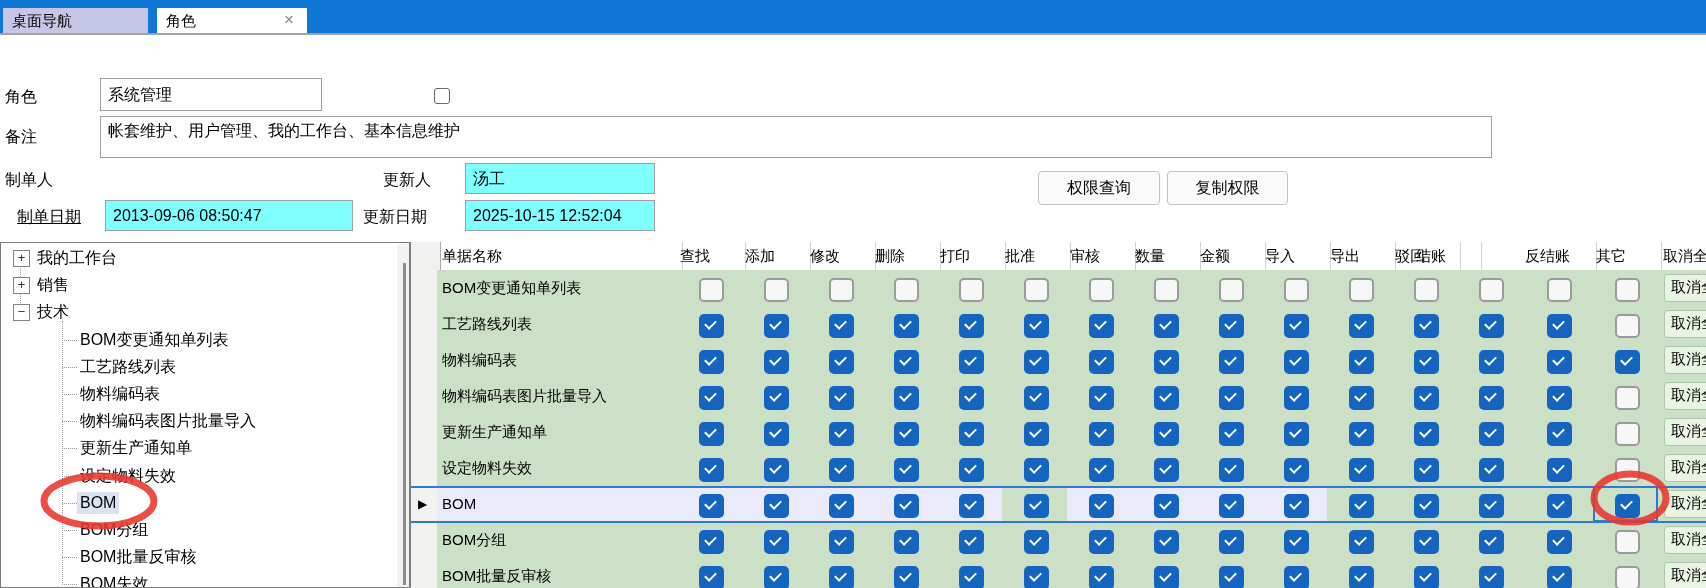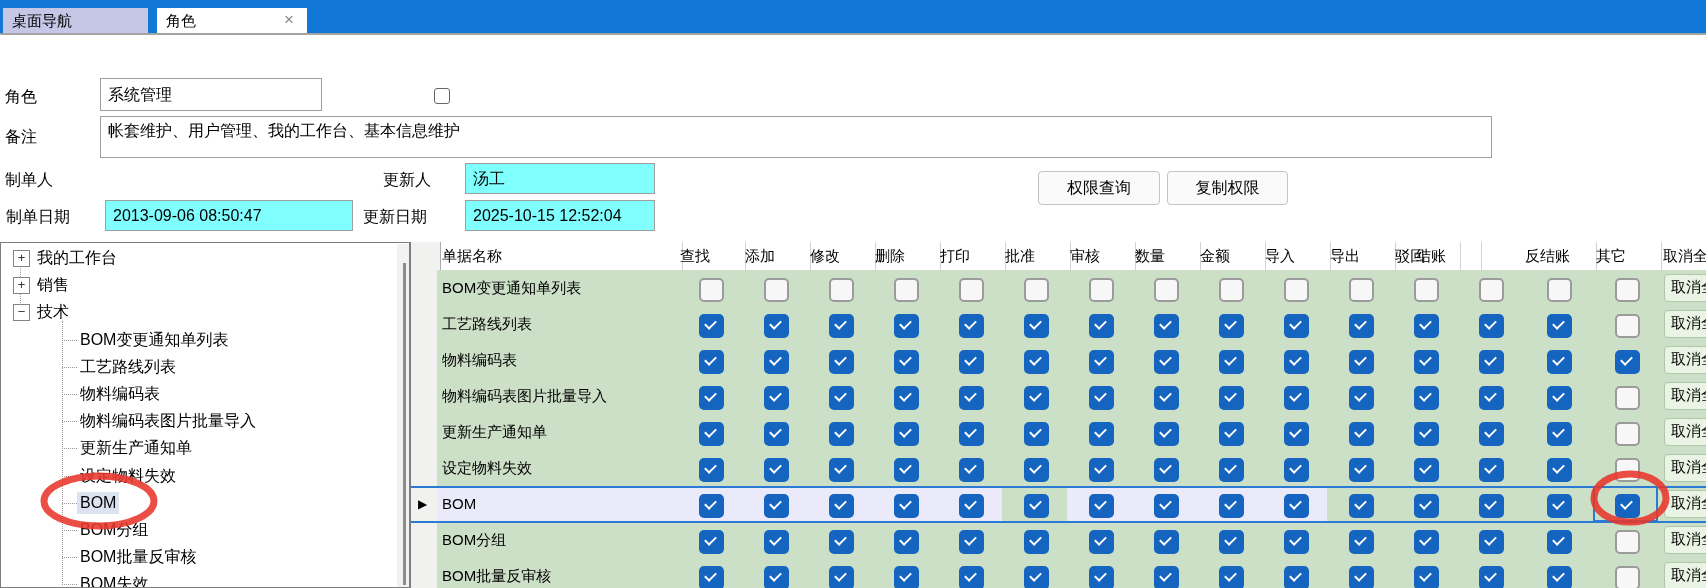--- a/index.html
+++ b/index.html
@@ -75,21 +75,21 @@
   <div class="abs tbox" style="left:100px;top:78px;width:222px;height:33px;line-height:31px;">系统管理</div>
   <div class="abs" id="super-cb" style="left:434px;top:88px;"></div>
 
   <div class="abs flabel" style="left:5px;top:127px;">备注</div>
   <div class="abs tbox" style="left:100px;top:116px;width:1392px;height:42px;line-height:28px;">帐套维护、用户管理、我的工作台、基本信息维护</div>
 
   <div class="abs flabel" style="left:5px;top:170px;">制单人</div>
   <div class="abs flabel" style="left:363px;top:170px;margin-left:20px;">更新人</div>
   <div class="abs tbox cyan" style="left:465px;top:163px;width:190px;height:31px;line-height:29px;">汤工</div>
 
-  <div class="abs flabel" style="left:6px;top:207px;">制单日期</div>
+  <div class="abs flabel" style="left:17px;top:207px;text-decoration:underline;">制单日期</div>
   <div class="abs tbox cyan" style="left:105px;top:200px;width:248px;height:31px;line-height:29px;">2013-09-06 08:50:47</div>
   <div class="abs flabel" style="left:363px;top:207px;">更新日期</div>
   <div class="abs tbox cyan" style="left:465px;top:200px;width:190px;height:31px;line-height:29px;">2025-10-15 12:52:04</div>
 
   <div class="abs btn" style="left:1167px;top:171px;width:121px;height:34px;line-height:32px;">复制权限</div>
   <div class="abs btn" style="left:1038px;top:171px;width:122px;height:34px;line-height:32px;">权限查询</div>
 
   <div class="abs" id="tree-panel">
 
   <div class="dot-v" style="left: 19px; top: 18px; height: 48px;"></div>

